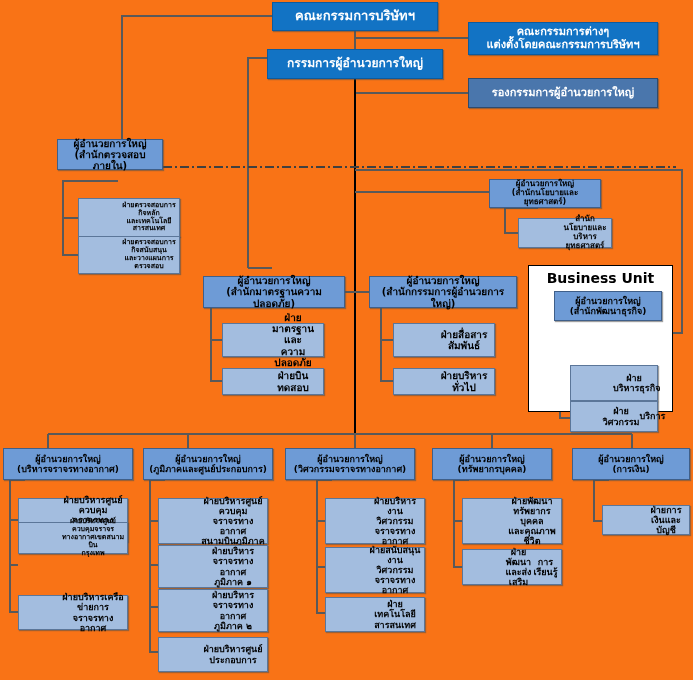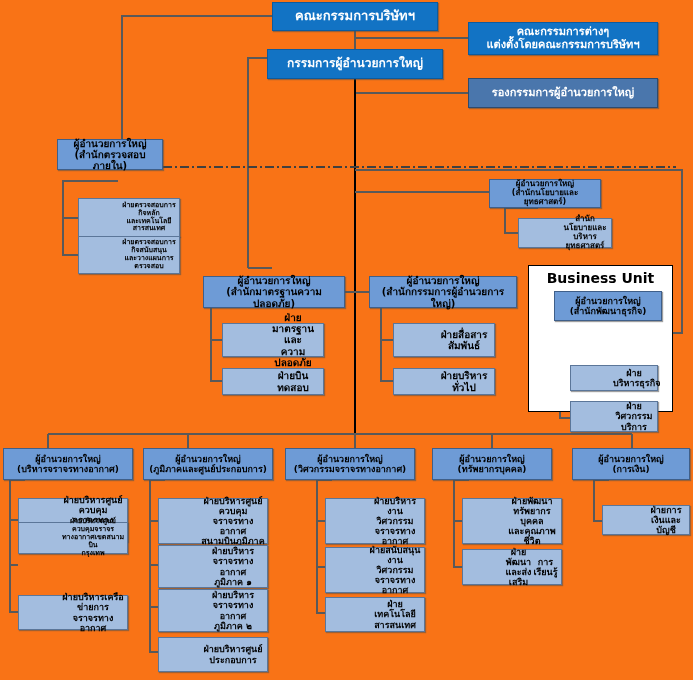--- a/index.html
+++ b/index.html
@@ -241,24 +241,24 @@
   <div class="node lvl-dept fs10" style="left:393px;top:368px;width:102px;height:27px;">
     <span>ฝ่ายบริหารทั่วไป</span>
   </div>
 
   <div class="bu-frame" style="left:528px;top:265px;width:145px;height:147px;"></div>
   <div class="bu-title" style="left:528px;top:270px;width:145px;">Business Unit</div>
   <div class="node lvl-dir fs9" style="left:554px;top:291px;width:108px;height:30px;flex-direction:column;">
     <span>ผู้อำนวยการใหญ่</span>
     <span>(สำนักพัฒนาธุรกิจ)</span>
   </div>
-  <div class="node lvl-dept fs9" style="left:570px;top:365px;width:88px;height:26px;">
+  <div class="node lvl-dept fs9" style="left:570px;top:365px;width:88px;height:36px;">
     <span>ฝ่ายบริหารธุรกิจ</span>
   </div>
-  <div class="node lvl-dept fs9" style="left:570px;top:401px;width:88px;height:31px;flex-direction:column;">
+  <div class="node lvl-dept fs9" style="left:570px;top:401px;width:88px;height:31px;flex-direction:row;">
     <span>ฝ่ายวิศวกรรม</span>
     <span>บริการ</span>
   </div>
 
   <div class="node lvl-dir fs9" style="left:3px;top:448px;width:130px;height:32px;flex-direction:column;">
     <span>ผู้อำนวยการใหญ่</span>
     <span>(บริหารจราจรทางอากาศ)</span>
   </div>
   <div class="node lvl-dept fs9" style="left:18px;top:498px;width:110px;height:44px;flex-direction:column;">
     <span>ฝ่ายบริหารศูนย์ควบคุม</span>

